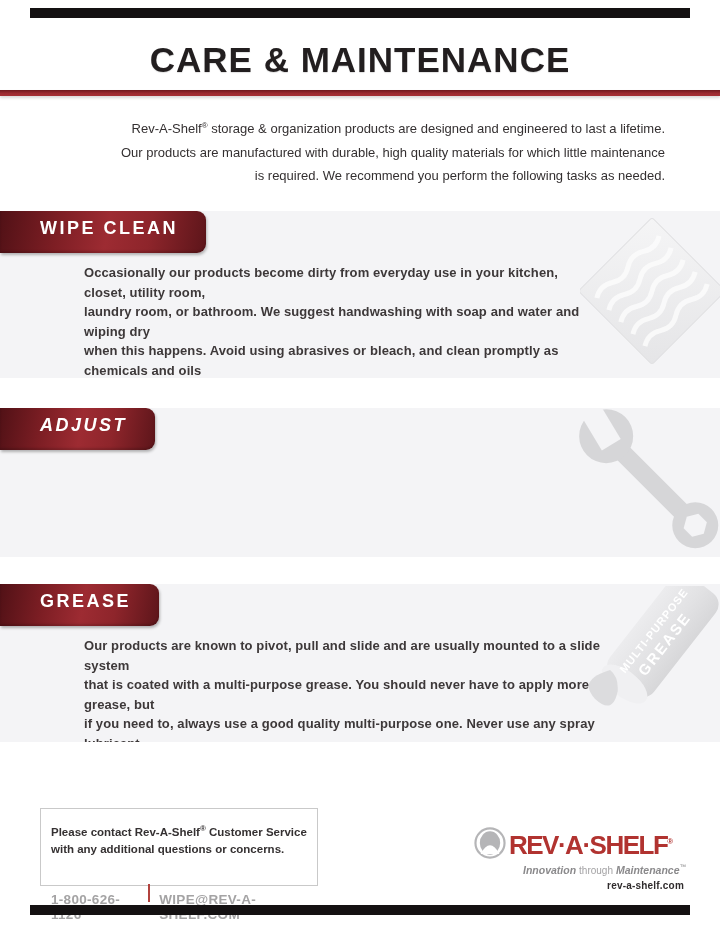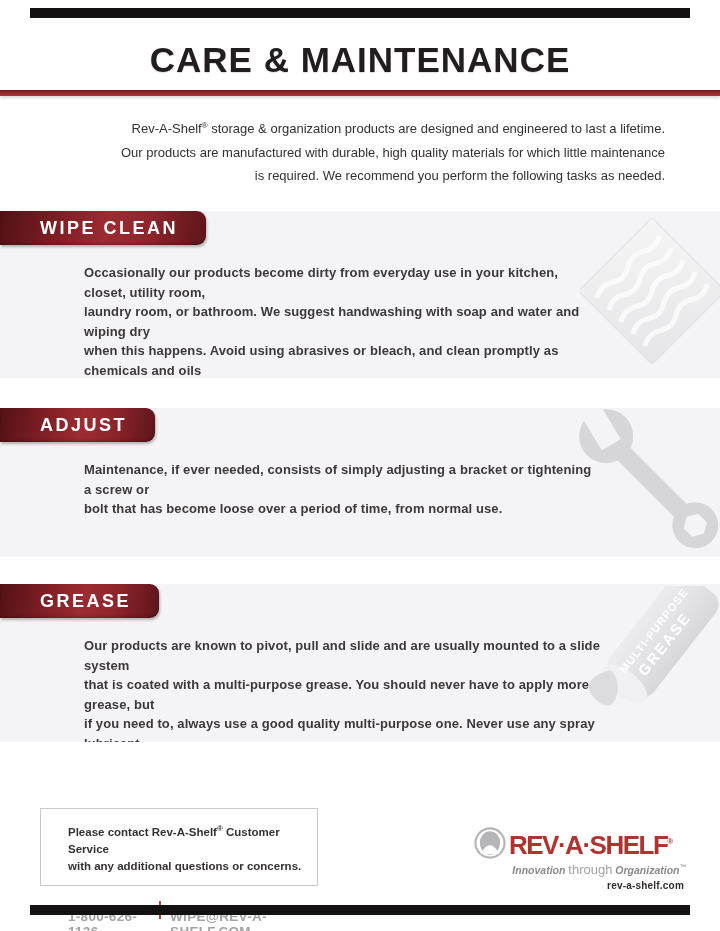--- a/index.html
+++ b/index.html
@@ -17,56 +17,56 @@
   .rule{position:absolute;top:90px;left:0;width:720px;height:6px;
         background:linear-gradient(180deg,#6e191e 0%,#9c2b31 55%,#a63036 100%);
         box-shadow:0 2px 3px rgba(0,0,0,.15);}
 
   .intro{position:absolute;top:114px;left:55px;right:55px;text-align:right;
          font-size:13px;line-height:23.5px;color:#343031;white-space:pre-line;}
   .sup{vertical-align:super;font-size:8px;}
 
   .band{position:absolute;left:0;width:720px;background:#f4f4f6;overflow:hidden;}
   .band-wipe{top:211px;height:167px;}
-  .band-adjust{top:408px;height:149px;}
+  .band-adjust{top:408px;height:149px;font-style:italic;}
   .band-grease{top:584px;height:158px;}
 
   .banner{position:absolute;top:0;left:0;height:34px;line-height:34px;
-          padding:0 28px 0 40px;border-radius:0 9px 9px 0;
+          padding:0 28px 8px 40px;border-radius:0 9px 9px 0;
           color:#fff;font-size:18px;font-weight:800;letter-spacing:2.5px;
           background:linear-gradient(100deg,#511116 0%,#7d1e24 28%,#9d2b32 52%,#8e252b 72%,#5c151a 100%);
           box-shadow:1px 2px 3px rgba(0,0,0,.28), inset 0 -2px 2px rgba(0,0,0,.15);}
 
   .band p{position:absolute;left:68px;top:36px;width:516px;margin:16px;
           font-size:13px;font-weight:700;line-height:19.5px;letter-spacing:.1px;
           color:#3d3839;white-space:pre-line;}
 
   .icon-wrap{position:absolute;}
   .wave{fill:none;stroke:#fbfbfc;stroke-width:5;opacity:.85;}
   .tube-text1{font-family:"Liberation Sans",sans-serif;font-size:11px;font-weight:900;
               letter-spacing:1px;fill:#ffffff;}
   .tube-text2{font-family:"Liberation Sans",sans-serif;font-size:15px;font-weight:900;
               letter-spacing:2px;fill:#ffffff;}
 
   .contact-box{position:absolute;left:40px;top:808px;width:278px;height:78px;
                border:1px solid #c9c9c9;background:#fff;box-sizing:border-box;
-               padding:11px 0 0 27px;}
+               padding:11px 0 0 10px;}
   .contact-text{font-size:11.5px;font-weight:700;line-height:17px;color:#353132;white-space:pre-line;}
   .contact-row{display:flex;align-items:center;margin-top:6px;}
   .phone,.email{font-size:13.5px;font-weight:700;color:#a4a3a4;letter-spacing:.3px;margin-top:28px;}
   .vdiv{width:2px;height:18px;background:#b2423e;margin:0 9px;}
 
   .logo{position:absolute;left:474px;top:826px;width:212px;}
   .logo-row{display:flex;align-items:center;text-align:right;}
   .logo-mark{width:32px;height:32px;margin-right:3px;flex:0 0 auto;}
   .wordmark{font-size:26px;font-weight:900;color:#b13330;letter-spacing:-1.5px;line-height:32px;white-space:nowrap;}
   .wordmark .reg{vertical-align:super;font-size:8px;letter-spacing:0;}
   .tagline{text-align:right;margin-top:0px;color:#8e8d8f;font-size:10.5px;line-height:12px;}
   .tag-em{font-style:italic;font-weight:700;color:#8a898b;}
-  .tag-mid{font-size:13px;color:#a3a2a4;}
+  .tag-mid{font-size:10px;color:#a3a2a4;}
   .tag-tm{font-size:6.5px;vertical-align:super;}
 
   .website{position:absolute;right:36px;top:880px;font-size:10px;font-weight:700;
            color:#2f2b2c;letter-spacing:.2px;}
 </style>
 </head>
 <body>
 
 <div class="page">
 
@@ -101,22 +101,20 @@
           <path class="wave" d="M0,-44 q7,11 0,22 t0,22 t0,22 t0,22"></path>
           <path class="wave" d="M17,-44 q7,11 0,22 t0,22 t0,22 t0,22"></path>
           <path class="wave" d="M34,-44 q7,11 0,22 t0,22 t0,22 t0,22"></path>
         </g>
       </svg>
     </div>
   </div>
 
   <div class="band band-adjust">
     <div class="banner">ADJUST</div>
-    <p>Maintenance, if ever needed, consists of simply adjusting a bracket or tightening a screw or
-bolt that has become loose over a period of time, from normal use.</p>
     <div class="icon-wrap" style="left:578px;top:-2px;">
       <svg width="150" height="152" viewBox="0 0 150 152">
         <g transform="translate(72,74) rotate(-45)">
           <rect x="-9" y="-60" width="18" height="122" fill="#d6d6d8"></rect>
           <circle cx="0" cy="-62" r="27" fill="#d6d6d8"></circle>
           <rect x="-11" y="-102" width="22" height="50" fill="#f4f4f6" transform="rotate(14 0 -62)"></rect>
           <circle cx="0" cy="64" r="23" fill="#d6d6d8"></circle>
           <path d="M0 52 L10.4 58 L10.4 70 L0 76 L-10.4 70 L-10.4 58 Z" fill="#f4f4f6"></path>
         </g>
       </svg>
@@ -165,20 +163,20 @@
         <svg width="32" height="32" viewBox="0 0 44 44">
           <circle cx="22" cy="22" r="20" fill="#ffffff" stroke="#b5b5b7" stroke-width="3"></circle>
           <ellipse cx="22" cy="22" rx="14" ry="16" fill="#b5b5b7"></ellipse>
           <path d="M 9 37 Q 22 13 35 37 Z" fill="#ffffff"></path>
         </svg>
       </span>
       <span class="wordmark"><span>REV·A·SHELF</span><span class="reg">®</span></span>
     </div>
     <div class="tagline"><span class="tag-em">Innovation</span>
       <span class="tag-mid">through</span>
-      <span class="tag-em">Organization</span><span class="tag-tm">™</span></div>
+      <span class="tag-em">Maintenance</span><span class="tag-tm">™</span></div>
   </div>
 
   <div class="website">rev-a-shelf.com</div>
 
   <div class="bar-bottom"></div>
 
 </div>
 
 </body></html>

